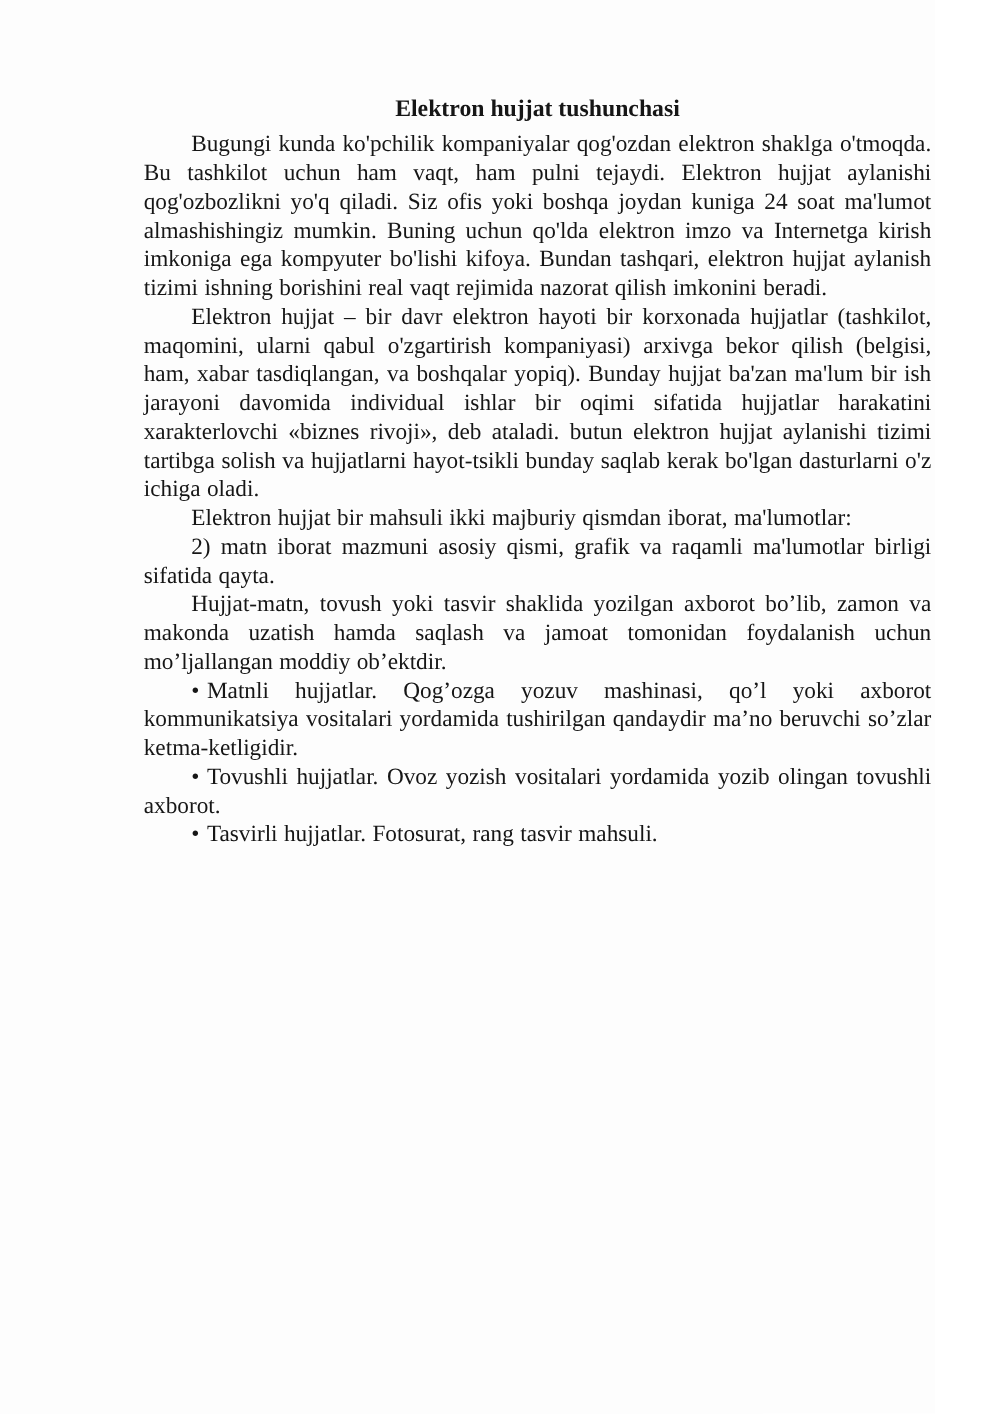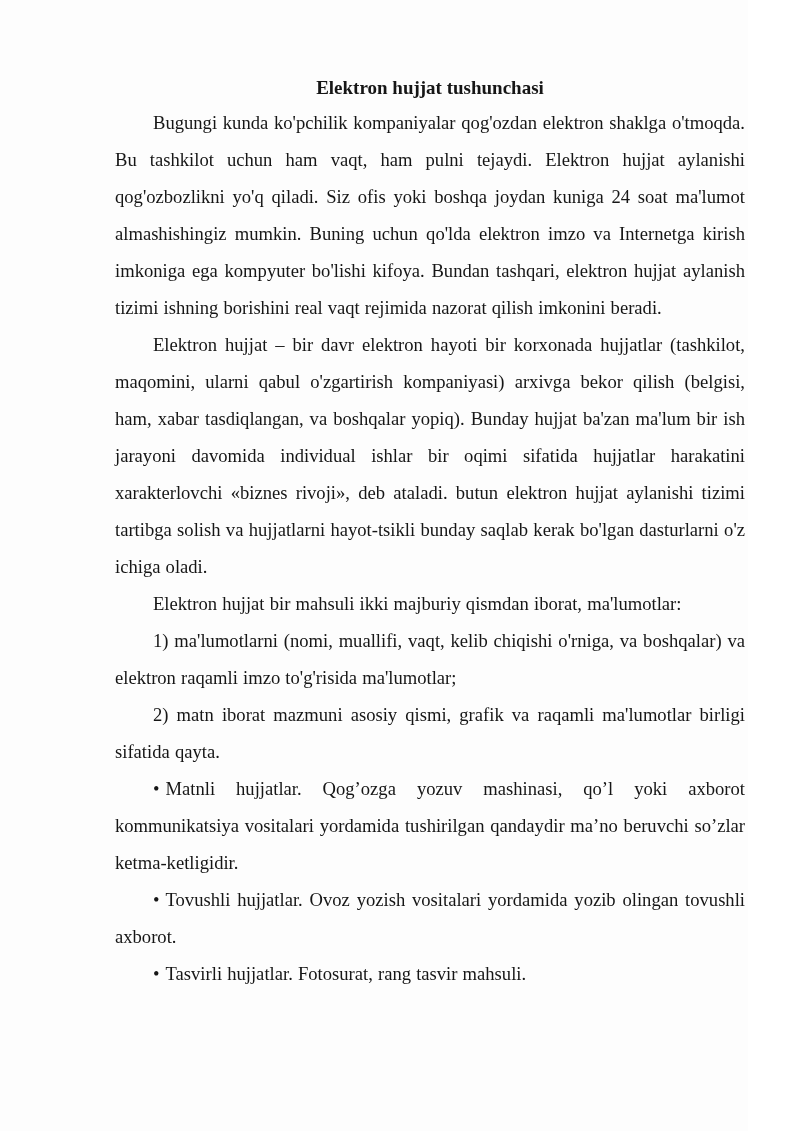--- a/index.html
+++ b/index.html
@@ -25,21 +25,21 @@
   .doc-title {
     margin: 0;
     text-align: center;
     font-weight: bold;
     font-size: 19px;
     line-height: 33px;
   }
   p.para {
     margin: 0;
     font-size: 18.6px;
-    line-height: 37px;
+    line-height: 23px;
     text-align: justify;
     text-indent: 38px;
     word-spacing: 0.5px;
   }
   p.para .lead {
     font-weight: normal;
   }
   p.para .bullet {
     padding-right: 6px;
   }
@@ -47,20 +47,20 @@
 </head>
 <body>
 
 <div class="page">
   <div class="content">
     <h1 class="doc-title">Elektron hujjat tushunchasi</h1>
     <div id="doc-body">
         <p class="para"><span>Bugungi kunda ko'pchilik kompaniyalar qog'ozdan elektron shaklga o'tmoqda. Bu tashkilot uchun ham vaqt, ham pulni tejaydi. Elektron hujjat aylanishi qog'ozbozlikni yo'q qiladi. Siz ofis yoki boshqa joydan kuniga 24 soat ma'lumot almashishingiz mumkin. Buning uchun qo'lda elektron imzo va Internetga kirish imkoniga ega kompyuter bo'lishi kifoya. Bundan tashqari, elektron hujjat aylanish tizimi ishning borishini real vaqt rejimida nazorat qilish imkonini beradi.</span></p>
         <p class="para"><span class="lead">Elektron hujjat</span><span> – bir davr elektron hayoti bir korxonada hujjatlar (tashkilot, maqomini, ularni qabul o'zgartirish kompaniyasi) arxivga bekor qilish (belgisi, ham, xabar tasdiqlangan, va boshqalar yopiq). Bunday hujjat ba'zan ma'lum bir ish jarayoni davomida individual ishlar bir oqimi sifatida hujjatlar harakatini xarakterlovchi «biznes rivoji», deb ataladi. butun elektron hujjat aylanishi tizimi tartibga solish va hujjatlarni hayot-tsikli bunday saqlab kerak bo'lgan dasturlarni o'z ichiga oladi.</span></p>
         <p class="para"><span>Elektron hujjat bir mahsuli ikki majburiy qismdan iborat, ma'lumotlar:</span></p>
-        <p class="para"><span>1) ma'lumotlarni (nomi, muallifi, vaqt, kelib chiqishi o'rniga, va boshqalar) va elektron raqamli imzo to'g'risida ma'lumotlar;</span></p>
         <p class="para"><span>2) matn iborat mazmuni asosiy qismi, grafik va raqamli ma'lumotlar birligi sifatida qayta.</span></p>
+        <p class="para"><span>Hujjat-matn, tovush yoki tasvir shaklida yozilgan axborot bo’lib, zamon va makonda uzatish hamda saqlash va jamoat tomonidan foydalanish uchun mo’ljallangan moddiy ob’ektdir.</span></p>
         <p class="para"><span class="bullet">•</span><span>Matnli hujjatlar. Qog’ozga yozuv mashinasi, qo’l yoki axborot kommunikatsiya vositalari yordamida tushirilgan qandaydir ma’no beruvchi so’zlar ketma-ketligidir.</span></p>
         <p class="para"><span class="bullet">•</span><span>Tovushli hujjatlar. Ovoz yozish vositalari yordamida yozib olingan tovushli axborot.</span></p>
         <p class="para"><span class="bullet">•</span><span>Tasvirli hujjatlar. Fotosurat, rang tasvir mahsuli.</span></p>
       </div>
   </div>
 </div>
 
 </body></html>

